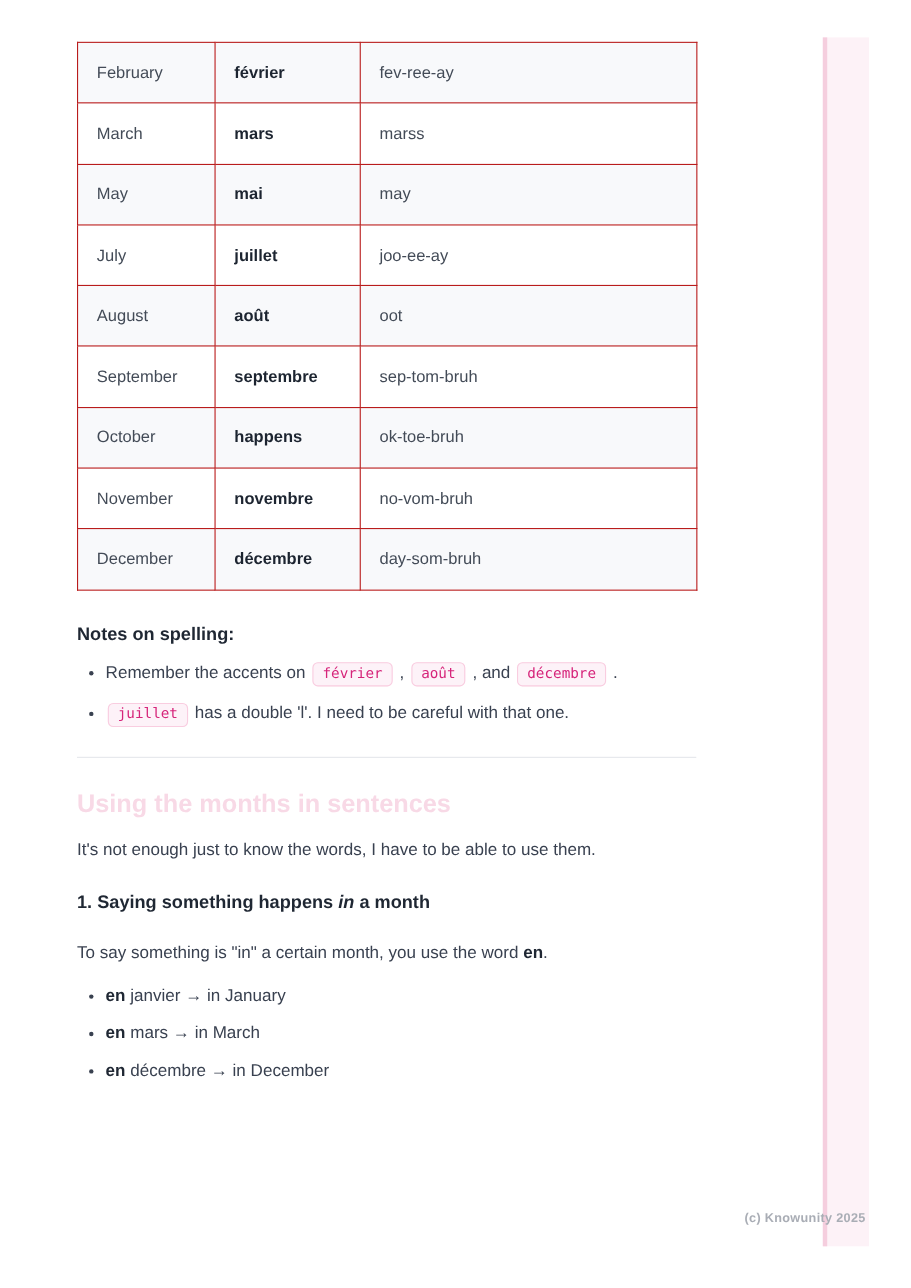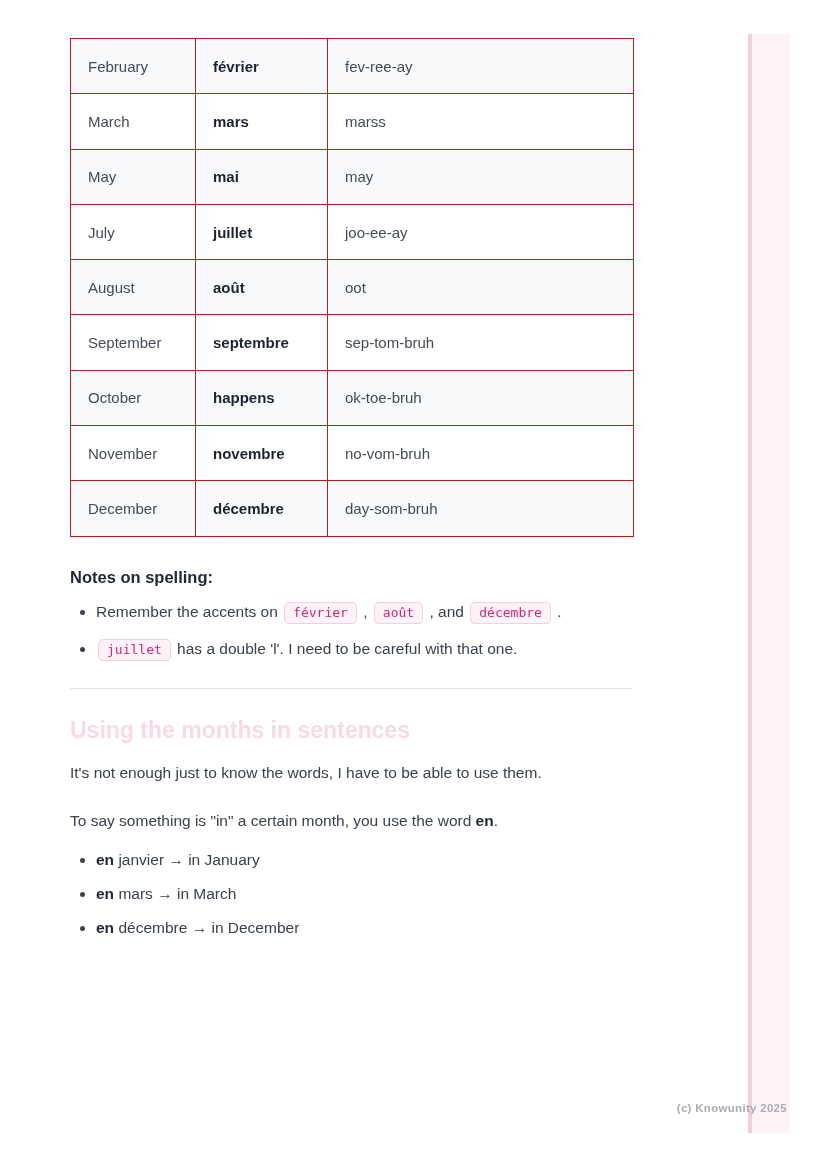--- a/index.html
+++ b/index.html
@@ -212,20 +212,21 @@
         <span>has a double 'l'. I need to be careful with that one.</span>
       </li>
     </ul>
 
     <hr class="divider">
 
     <h2 class="section-heading">Using the months in sentences</h2>
 
     <p class="body-text intro">It's not enough just to know the words, I have to be able to use them.</p>
 
+    <h4 class="sub-heading"><span>1. Saying something happens </span><i>in</i><span> a month</span></h4>
 
     <p class="body-text usage-para"><span>To say something is "in" a certain month, you use the word </span><b>en</b><span>.</span></p>
 
     <ul class="examples">
       <li><b>en</b><span> janvier → in January</span></li>
       <li><b>en</b><span> mars → in March</span></li>
       <li><b>en</b><span> décembre → in December</span></li>
     </ul>
 
   </div>

